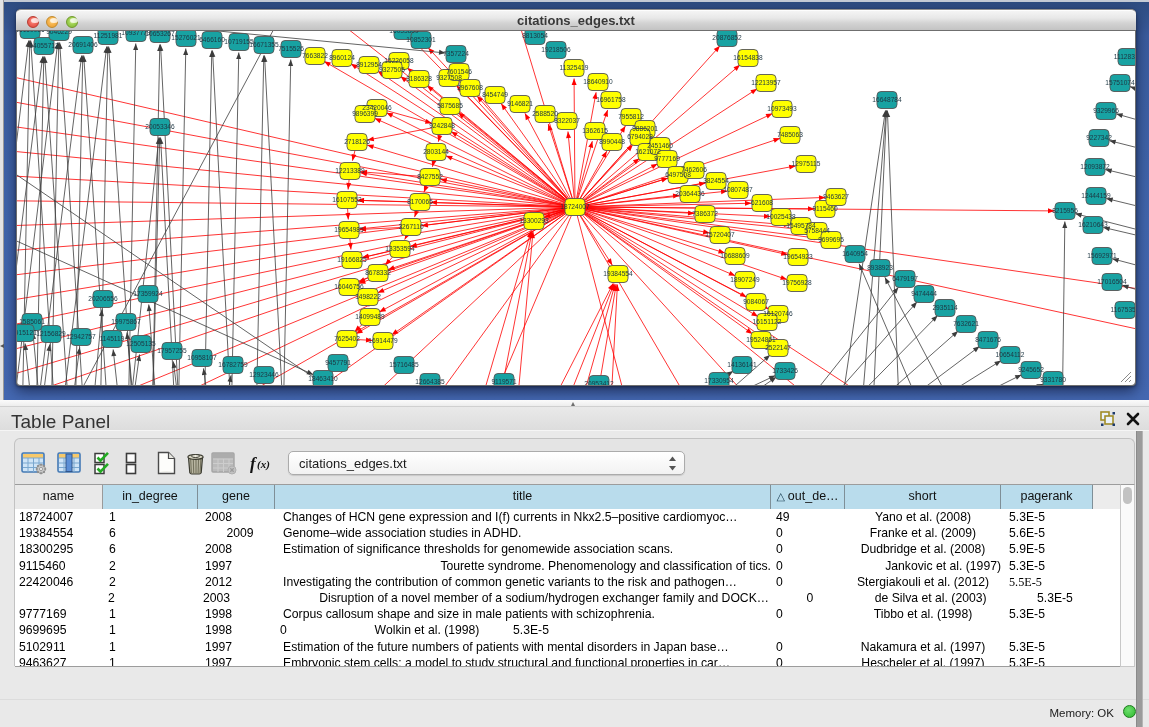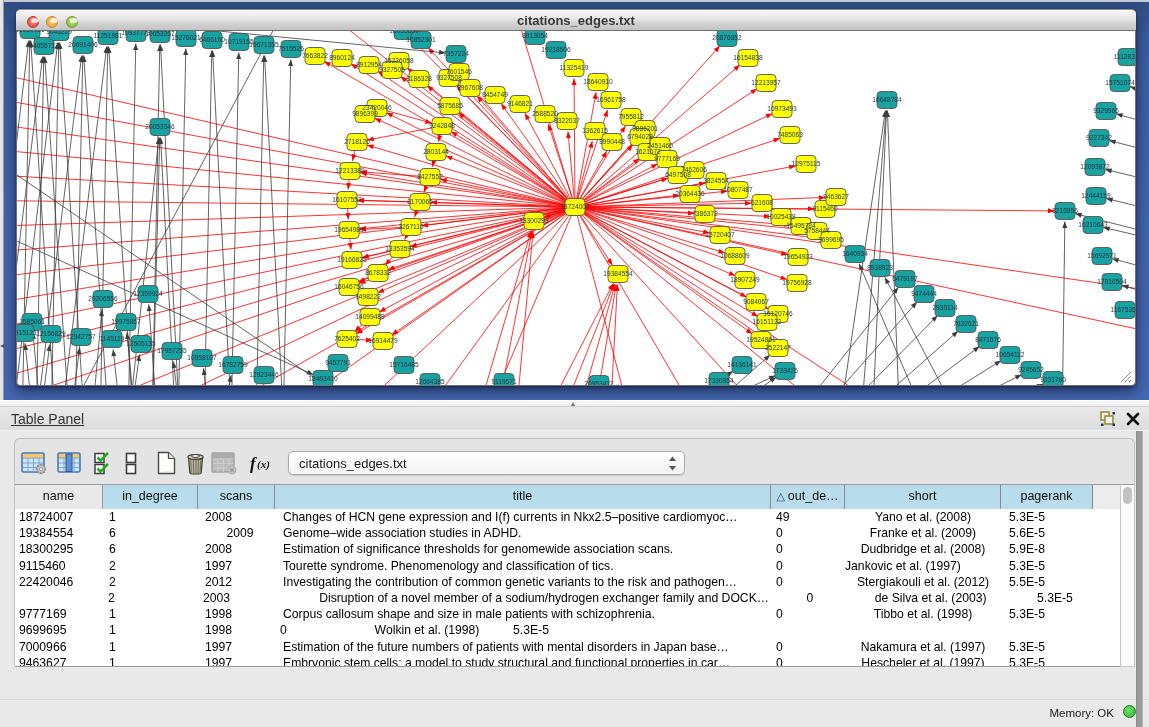--- a/index.html
+++ b/index.html
@@ -74,21 +74,21 @@
   position: absolute; left: 571px; top: 0px; color: #6f6f6f; font-size: 8px; line-height: 7px;
 }
 
 
 .table-panel { position: absolute; left: 0; top: 407px; width: 1149px; height: 320px; background: #e9e9e9; }
 .panel-header {
   position: absolute; left: 0; top: 0; width: 100%; height: 24px;
   background: linear-gradient(180deg, #e9e9e9, #dddddd);
   border-bottom: 1px solid #f5f5f5;
 }
-.panel-header .ph-title { position: absolute; left: 11px; top: 4px; font-size: 14px; color: #333; text-decoration: underline; }
+.panel-header .ph-title { position: absolute; left: 11px; top: 4px; font-size: 19px; color: #333; }
 .ph-icons { position: absolute; right: 8px; top: 4px; display: flex; gap: 9px; }
 .ph-icons .icn { width: 16px; height: 16px; cursor: pointer; }
 
 .panel-body { position: absolute; left: 0; top: 24px; width: 100%; height: 296px; }
 
 
 .tcontainer {
   position: absolute; left: 14px; top: 7px; width: 1121px; height: 228px;
   background: #e4e4e4;
   border: 1px solid #c2c2c2; border-radius: 6px 6px 0 0; border-bottom: none;
@@ -961,21 +961,21 @@
             <path d="M4.5,0.5 L8,5 H1 Z" fill="#555"></path>
             <path d="M4.5,14.5 L8,10 H1 Z" fill="#555"></path>
           </svg>
         </button>
       </div>
 
       <div class="ntable">
         <div class="thead" id="thead">
             <div class="th hdr-grey" style="width: 88px;">name</div>
             <div class="th" style="width: 95px;">in_degree</div>
-            <div class="th" style="width: 77px;">scans</div>
+            <div class="th" style="width: 77px;">gene</div>
             <div class="th" style="width: 496px;">title</div>
             <div class="th" style="width: 74px; text-align: center;"><span class="sort-tri">△</span>out_de…</div>
             <div class="th" style="width: 156px;">short</div>
             <div class="th" style="width: 92px;">pagerank</div>
             <div class="th hdr-grey" style="flex: 1 1 0%; border-right: none; background: rgb(236, 236, 236);"></div>
           </div>
         <div id="tbody">
             <div class="trow">
               <div class="td" style="width: 88px; padding-left: 4px;">18724007</div>
               <div class="td" style="width: 95px; padding-left: 6px;">1</div>
@@ -994,39 +994,39 @@
               <div class="td" style="width: 156px; text-align: center;">Franke et al. (2009)</div>
               <div class="td" style="width: 92px; padding-left: 8px;">5.6E-5</div>
             </div>
             <div class="trow">
               <div class="td" style="width: 88px; padding-left: 4px;">18300295</div>
               <div class="td" style="width: 95px; padding-left: 6px;">6</div>
               <div class="td" style="width: 77px; padding-left: 7px;">2008</div>
               <div class="td" style="width: 496px; padding-left: 8px;">Estimation of significance thresholds for genomewide association scans.</div>
               <div class="td" style="width: 74px; padding-left: 5px;">0</div>
               <div class="td" style="width: 156px; text-align: center;">Dudbridge et al. (2008)</div>
-              <div class="td" style="width: 92px; padding-left: 8px;">5.9E-8</div>
+              <div class="td" style="width: 92px; padding-left: 8px;">5.9E-5</div>
             </div>
             <div class="trow">
               <div class="td" style="width: 88px; padding-left: 4px;">9115460</div>
               <div class="td" style="width: 95px; padding-left: 6px;">2</div>
               <div class="td" style="width: 77px; padding-left: 7px;">1997</div>
-              <div class="td" style="width: 496px; padding-left: 8px;">Tourette syndrome. Phenomenology and classification of tics.</div>
+              <div class="td" style="width: 496px; padding-left: 8px; text-align: right;">Tourette syndrome. Phenomenology and classification of tics.</div>
               <div class="td" style="width: 74px; padding-left: 5px;">0</div>
-              <div class="td" style="width: 156px; text-align: left;">Jankovic et al. (1997)</div>
+              <div class="td" style="width: 156px; text-align: right;">Jankovic et al. (1997)</div>
               <div class="td" style="width: 92px; padding-left: 8px;">5.3E-5</div>
             </div>
             <div class="trow">
               <div class="td" style="width: 88px; padding-left: 4px;">22420046</div>
               <div class="td" style="width: 95px; padding-left: 6px;">2</div>
               <div class="td" style="width: 77px; padding-left: 7px;">2012</div>
               <div class="td" style="width: 496px; padding-left: 8px;">Investigating the contribution of common genetic variants to the risk and pathogen…</div>
               <div class="td" style="width: 74px; padding-left: 5px;">0</div>
               <div class="td" style="width: 156px; text-align: center;">Stergiakouli et al. (2012)</div>
-              <div class="td" style="width: 92px; padding-left: 8px;">5.5E-5</div>
+              <div class="td" style="width: 92px; padding-left: 8px; font-family: Liberation Serif, serif;">5.5E-5</div>
             </div>
             <div class="trow">
               <div class="td" style="width: 88px; padding-left: 0; margin-top: 24px;">14569117</div>
               <div class="td" style="width: 95px; padding-left: 6px;">2</div>
               <div class="td" style="width: 77px; padding-left: 7px;">2003</div>
               <div class="td" style="width: 496px; padding-left: 8px; margin-left: 39px;">Disruption of a novel member of a sodium/hydrogen exchanger family and DOCK…</div>
               <div class="td" style="width: 74px; padding-left: 5px;">0</div>
               <div class="td" style="width: 156px; ">de Silva et al. (2003)</div>
               <div class="td" style="width: 92px; padding-left: 8px;">5.3E-5</div>
             </div>
@@ -1041,21 +1041,21 @@
             </div>
             <div class="trow">
               <div class="td" style="width: 88px; padding-left: 4px;">9699695</div>
               <div class="td" style="width: 95px; padding-left: 6px;">1</div>
               <div class="td" style="width: 77px; padding-left: 7px;">1998</div>
               <div class="td" style="width: 74px; padding-left: 5px;">0</div>
               <div class="td" style="width: 156px; text-align: center;">Wolkin et al. (1998)</div>
               <div class="td" style="width: 92px; padding-left: 8px;">5.3E-5</div>
             </div>
             <div class="trow">
-              <div class="td" style="width: 88px; padding-left: 4px;">7000966</div>
+              <div class="td" style="width: 88px; padding-left: 4px;">5102911</div>
               <div class="td" style="width: 95px; padding-left: 6px;">1</div>
               <div class="td" style="width: 77px; padding-left: 7px;">1997</div>
               <div class="td" style="width: 496px; padding-left: 8px;">Estimation of the future numbers of patients with mental disorders in Japan base…</div>
               <div class="td" style="width: 74px; padding-left: 5px;">0</div>
               <div class="td" style="width: 156px; text-align: center;">Nakamura et al. (1997)</div>
               <div class="td" style="width: 92px; padding-left: 8px;">5.3E-5</div>
             </div>
             <div class="trow">
               <div class="td" style="width: 88px; padding-left: 4px;">9463627</div>
               <div class="td" style="width: 95px; padding-left: 6px;">1</div>

